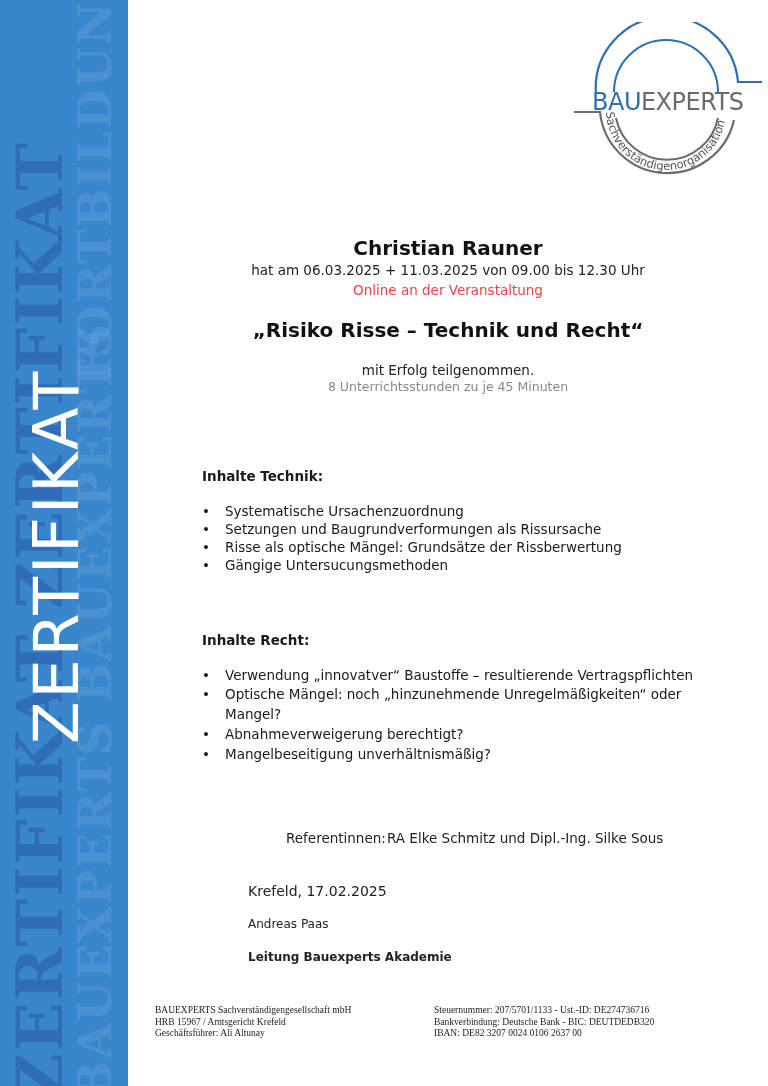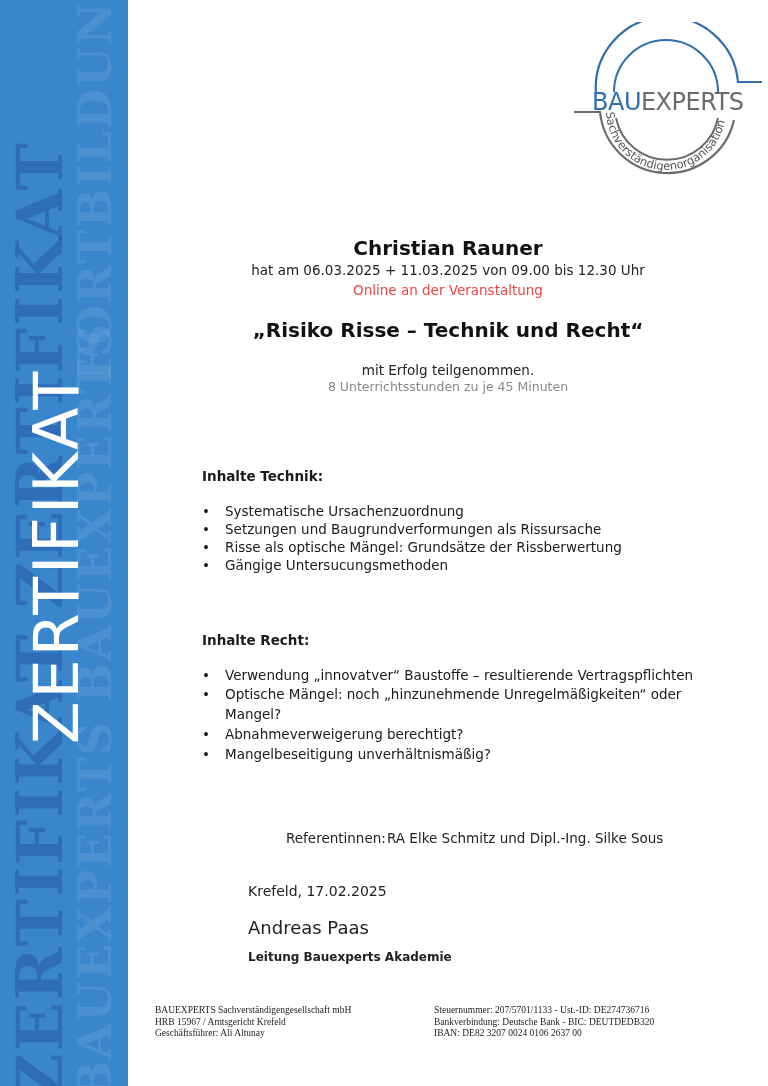--- a/index.html
+++ b/index.html
@@ -55,21 +55,21 @@
     .sec-technik { top: 436px; }
     .sec-recht { top: 600px; }
     .sec-recht li.spaced { line-height: 20px; }
 
     .ref { position: absolute; top: 830px; font-size: 13.5px; color: #222; }
     .ref-label { left: 246px; margin-left: 40px; }
     .ref-value { left: 387px; }
 
     .sign { position: absolute; left: 248px; font-size: 13.5px; color: #222; }
     .place { top: 883px; font-size: 14px; }
-    .signer { top: 917px; font-size: 18px; }
+    .signer { top: 917px; font-size: 12px; }
     .role { top: 950px; font-size: 12px; font-weight: bold; }
 
     .footer { position: absolute; top: 1005px; font-family: "Liberation Serif", serif; font-size: 9.5px; line-height: 11.5px; color: #222; }
     .footer-left { left: 155px; }
     .footer-right { left: 434px; }
   </style>
 </head>
 <body>
 
 <div class="sidebar">

